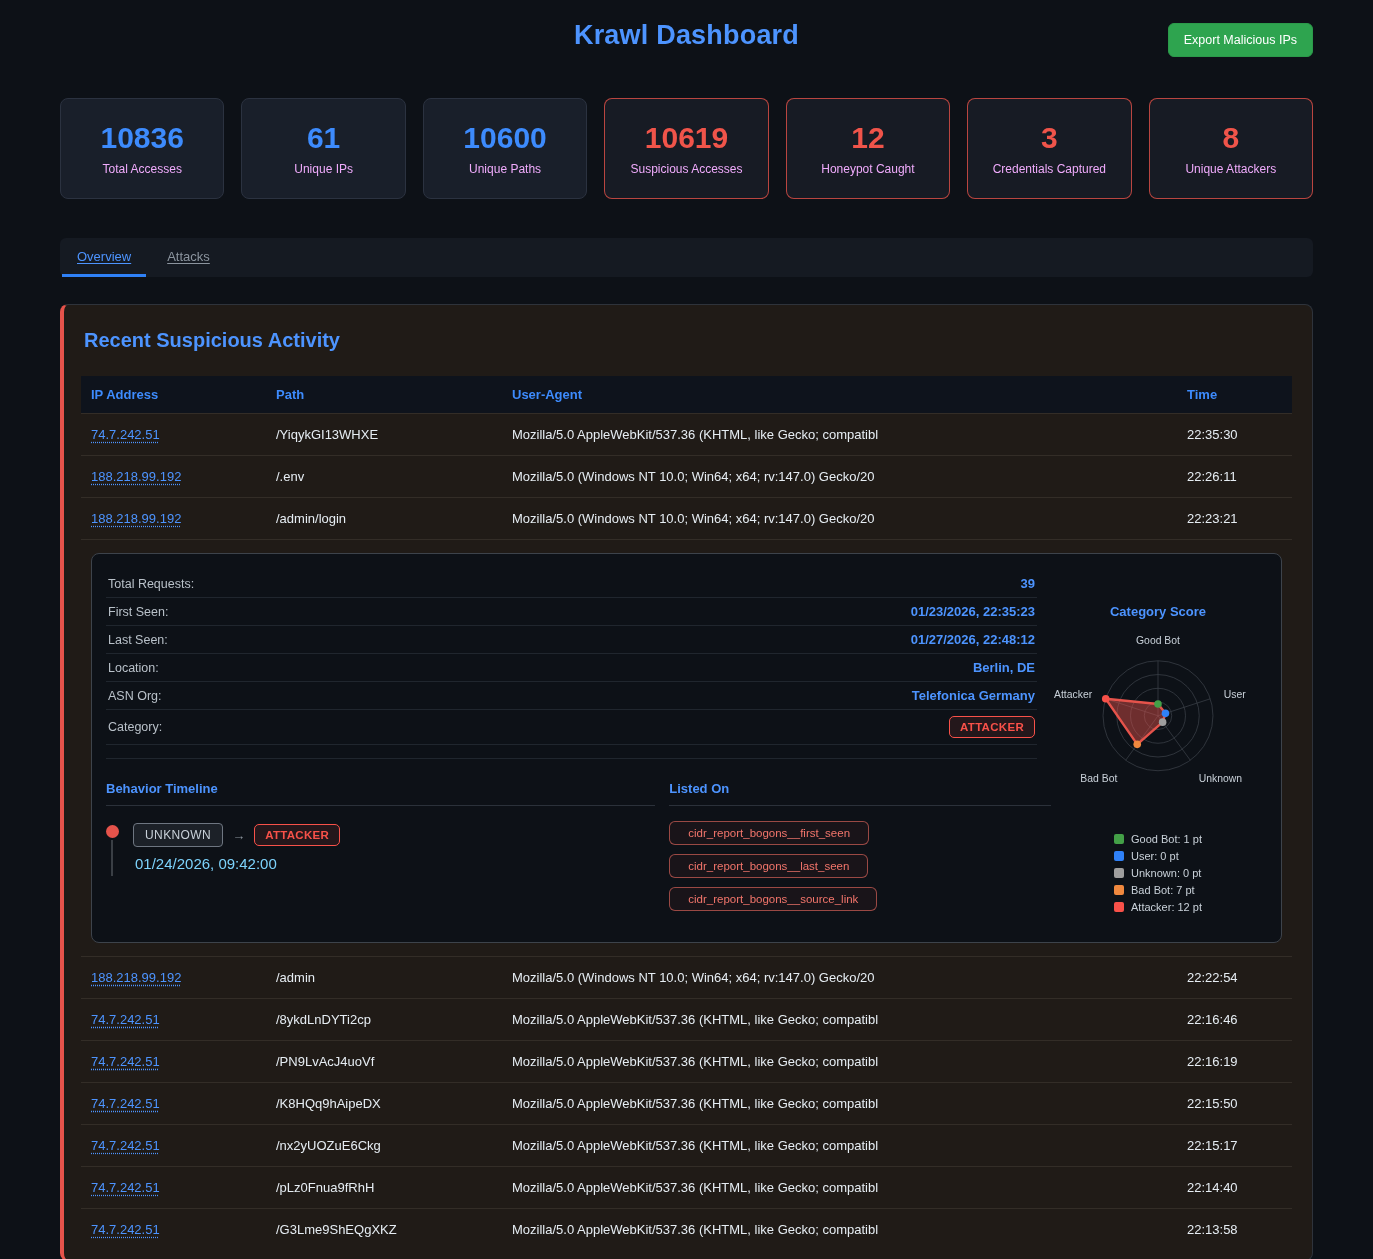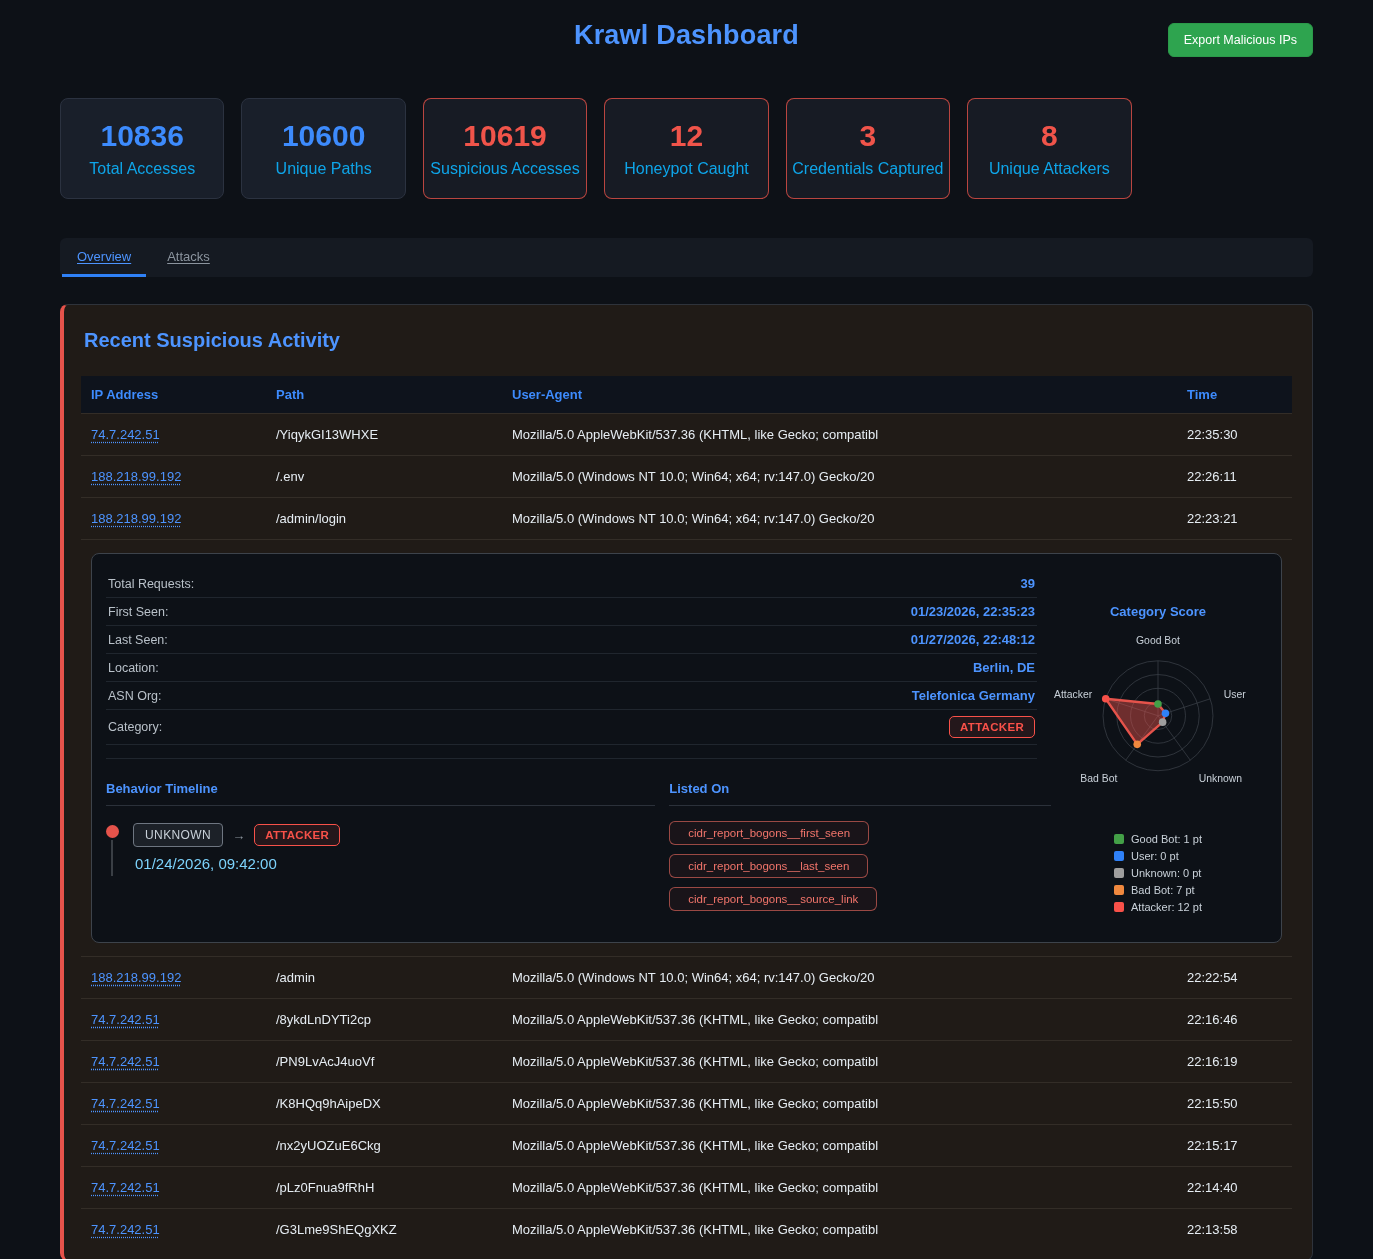--- a/index.html
+++ b/index.html
@@ -27,21 +27,21 @@
   
   .stats { display: grid; grid-template-columns: repeat(7, 1fr); gap: 17px; margin-top: 38px; }
   .stat-card {
     background: #191f2a; border: 1px solid #2b3240; border-radius: 8px;
     height: 101px; display: flex; flex-direction: column; align-items: center; justify-content: center;
     gap: 7px;
   }
   .stat-card.red { background: #171b24; border-color: rgba(240,84,74,.75); }
   .stat-value { font-size: 30px; font-weight: bold; color: #3d8bfd; }
   .stat-card.red .stat-value { color: #f0544a; }
-  .stat-label { font-size: 16px; color: #0ea5e9; }
+  .stat-label { font-size: 12px; color: #f0abfc; }
 
   
   .tabbar {
     margin-top: 39px; height: 39px; background: #151a22; border-radius: 6px;
     display: flex; align-items: stretch; padding-left: 2px;
   }
   .tab {
     display: flex; align-items: center; padding: 0 15px; font-size: 13px;
     color: #8b949e; text-decoration: underline; text-underline-offset: 2px;
     cursor: pointer; border-bottom: 3px solid transparent; margin-right: 6px;
@@ -129,20 +129,24 @@
 
   <div class="app-header">
     <div class="app-title">Krawl Dashboard</div>
     <button class="export-btn">Export Malicious IPs</button>
   </div>
 
   <div class="stats">
     <div class="stat-card">
       <div class="stat-value">10836</div>
       <div class="stat-label">Total Accesses</div>
+    </div>
+    <div class="stat-card">
+      <div class="stat-value">61</div>
+      <div class="stat-label">Unique IPs</div>
     </div>
     <div class="stat-card">
       <div class="stat-value">10600</div>
       <div class="stat-label">Unique Paths</div>
     </div>
     <div class="stat-card red">
       <div class="stat-value">10619</div>
       <div class="stat-label">Suspicious Accesses</div>
     </div>
     <div class="stat-card red">

